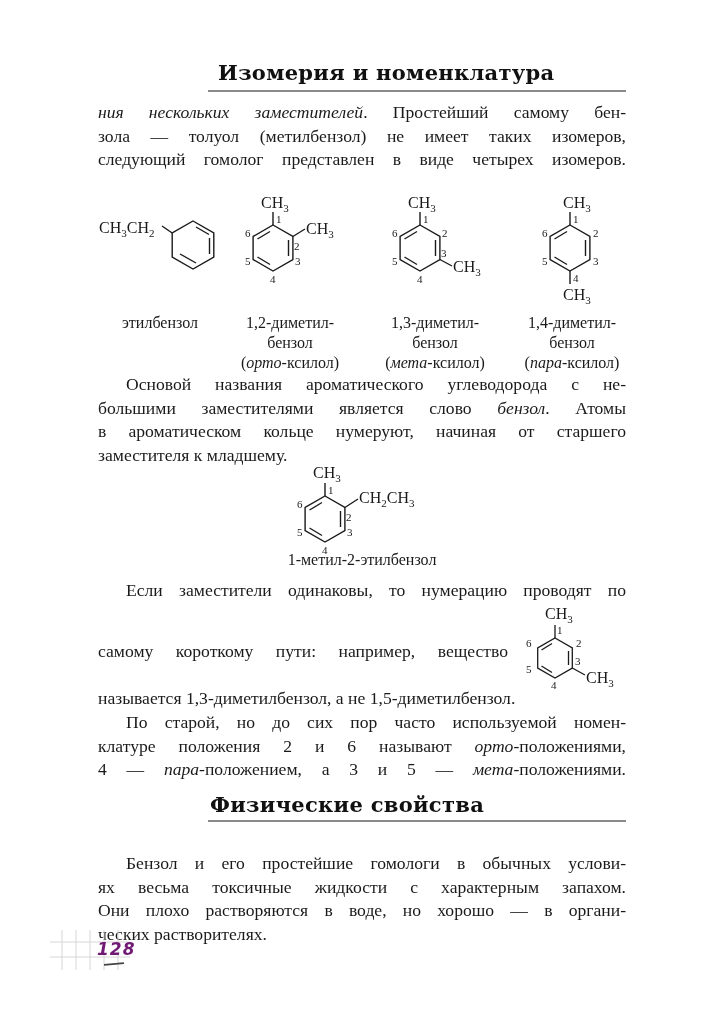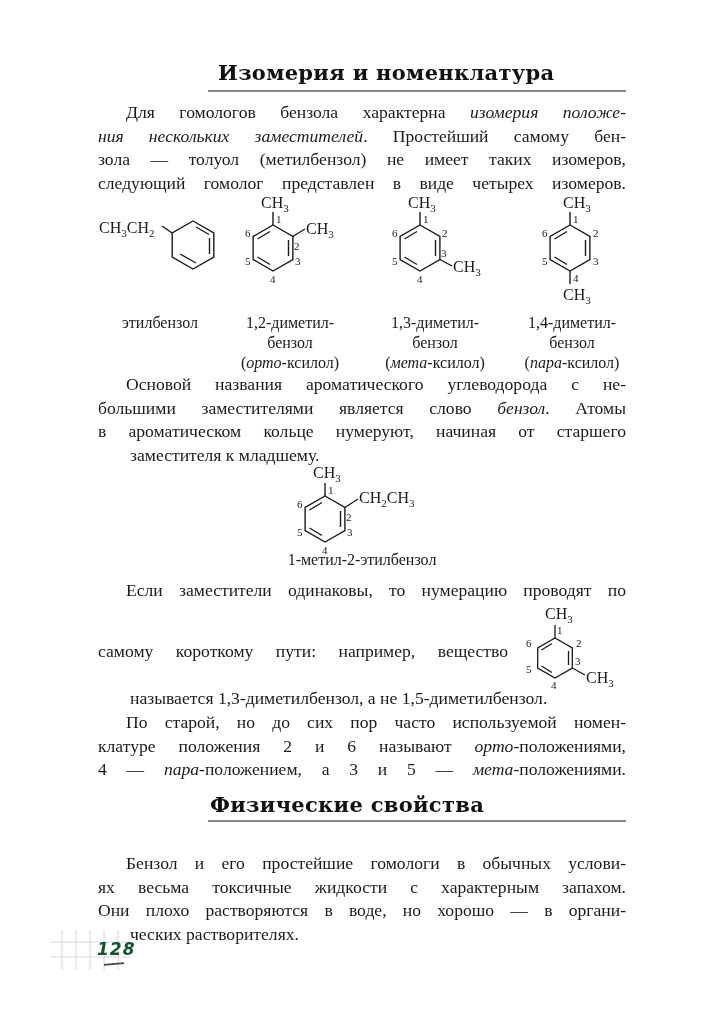--- a/index.html
+++ b/index.html
@@ -4,40 +4,39 @@
 <style>
   html, body { margin: 0; padding: 0; background: #ffffff; }
   body { width: 724px; height: 1024px; position: relative; overflow: hidden;
          font-family: "Liberation Serif", "DejaVu Serif", serif; color: #1a1a1a; }
   .abs { position: absolute; }
   .heading { font-family: "DejaVu Serif", "Liberation Serif", serif; font-weight: bold;
              font-size: 21px; letter-spacing: 0.3px; white-space: nowrap; color: #111; }
   .rule { height: 2px; background: #8a8a8a; }
   .para { font-size: 17.6px; line-height: 23.5px; text-align: justify; }
   .line { display: block; white-space: nowrap; text-align: justify; text-align-last: justify; height: 23.5px; }
-  .line.last { text-align-last: left; margin-left: 32px; }
+  .line.last { text-align-last: left; }
   .indent { padding-left: 28px; }
   em { font-style: italic; }
   .caption { font-size: 16px; line-height: 20px; text-align: center; white-space: nowrap; }
   svg text { font-family: "Liberation Serif", "DejaVu Serif", serif; fill: #1a1a1a; }
   .num { font-size: 11px; }
   .grp { font-size: 16px; }
   .sub { font-size: 11px; }
   .pagegrid line { stroke: #d6d6d6; stroke-width: 1; }
   .pagenum { font-family: "DejaVu Sans", "Liberation Sans", sans-serif; font-style: italic; font-weight: bold;
-             font-size: 17px; letter-spacing: 1px; color: #14532d; }
+             font-size: 17px; letter-spacing: 1px; color: #701a75; }
 </style>
 </head>
 <body>
 
 <div class="abs heading" style="left:210px; top:60px;margin-left:8px;">Изомерия и номенклатура</div>
 <div class="abs rule" style="left:208px; top:90px; width:418px;"></div>
 
 <div class="abs para" style="left:98px; top:101px; width:528px;">
-  <span class="line indent"><span>Для гомологов бензола характерна </span><em>изомерия положе-</em></span>
   <span class="line"><em>ния нескольких заместителей</em><span>. Простейший самому бен-</span></span>
   <span class="line">зола — толуол (метилбензол) не имеет таких изомеров,</span>
   <span class="line">следующий гомолог представлен в виде четырех изомеров.</span>
 </div>
 
 <svg class="abs" style="left:0; top:190px;" width="724" height="120" viewBox="0 190 724 120">
   <g stroke="#1a1a1a" stroke-width="1.4" fill="none">
 
     <g>
       <polygon points="193,221 213.8,233 213.8,257 193,269 172.2,257 172.2,233"></polygon>

